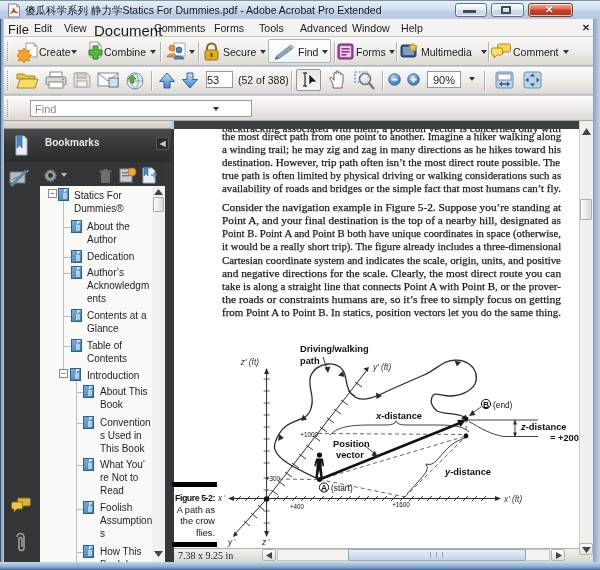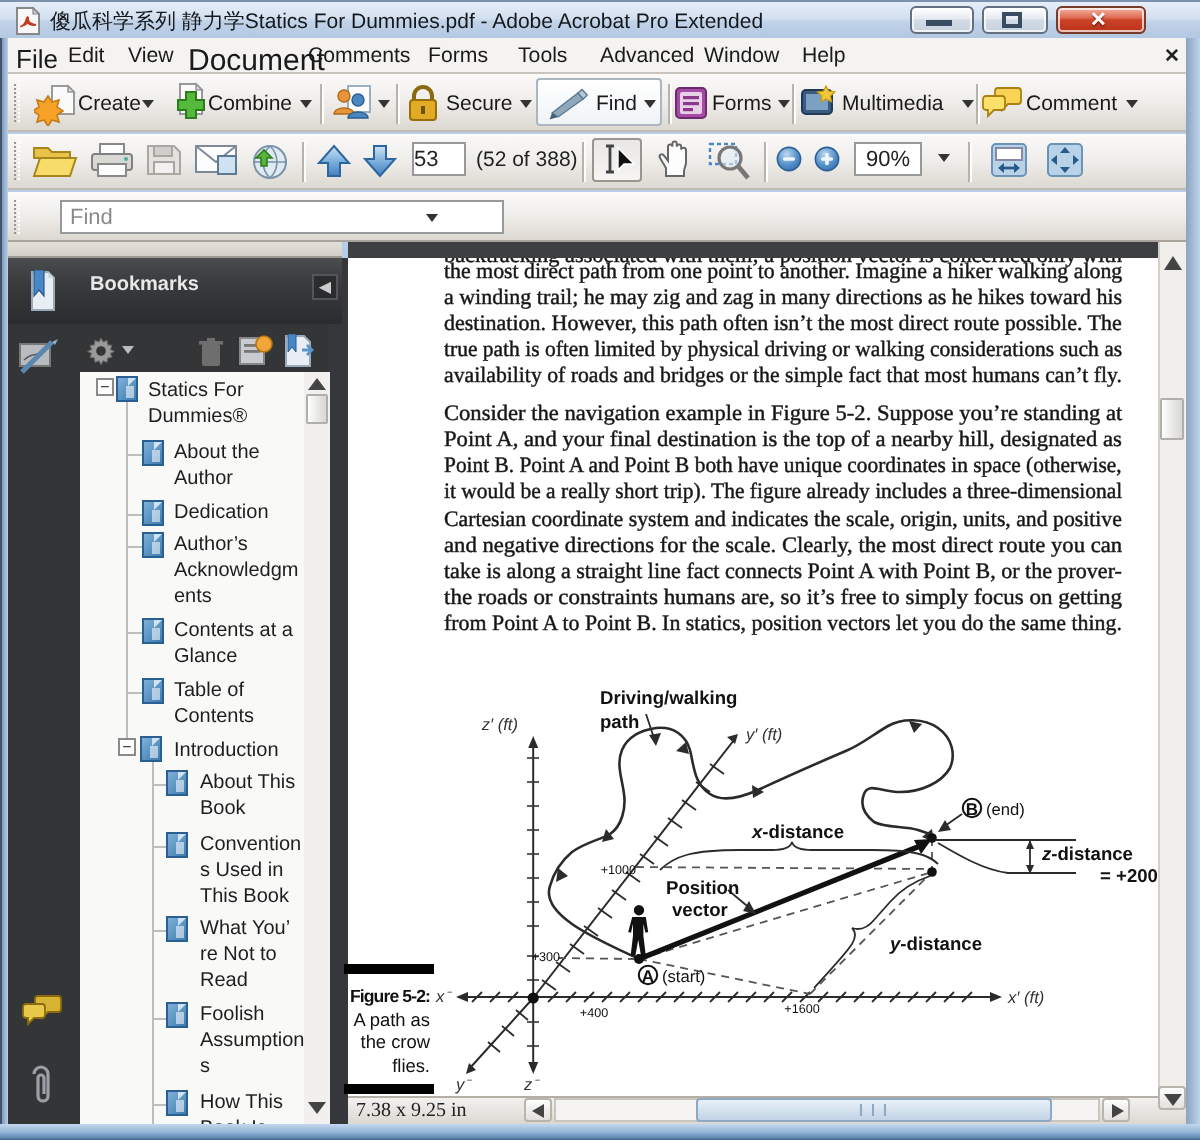--- a/index.html
+++ b/index.html
@@ -380,31 +380,31 @@
 <div class="abs" style="left:152.5px;top:197px;width:11px;height:15px;background:linear-gradient(90deg,#fdfdfd,#d8d7d4);border:1px solid #b0afac;border-radius:1px"></div>
 <svg class="abs" style="left:154px;top:551px" width="9" height="7">
     <path d="M4.5,6 L9,0 L0,0 z" fill="#444"></path>
   </svg>
 
 <div class="abs" id="docpane"></div>
 <div class="abs" id="pagetext">
   <div class="pl" style="transform:scaleX(1.016);position:relative;top:5px">backtracking associated with them; a position vector is concerned only with</div>
   <div class="pl" style="transform:scaleX(0.993)">the most direct path from one point to another. Imagine a hiker walking along</div>
   <div class="pl" style="transform:scaleX(0.999)">a winding trail; he may zig and zag in many directions as he hikes toward his</div>
-  <div class="pl" style="transform:scaleX(1.000)">destination. However, this path often isn’t the most direct route possible. The</div>
+  <div class="pl" style="transform:scaleX(1.000)">destination. However, trip path often isn’t the most direct route possible. The</div>
   <div class="pl" style="transform:scaleX(0.977)">true path is often limited by physical driving or walking considerations such as</div>
   <div class="pl" style="transform:scaleX(0.988)">availability of roads and bridges or the simple fact that most humans can’t fly.</div>
   <div style="height:5.4px"></div>
   <div class="pl" style="transform:scaleX(1.027)">Consider the navigation example in Figure 5-2. Suppose you’re standing at</div>
   <div class="pl" style="transform:scaleX(1.031)">Point A, and your final destination is the top of a nearby hill, designated as</div>
   <div class="pl" style="transform:scaleX(0.972)">Point B. Point A and Point B both have unique coordinates in space (otherwise,</div>
   <div class="pl" style="transform:scaleX(0.977)">it would be a really short trip). The figure already includes a three-dimensional</div>
   <div class="pl" style="transform:scaleX(0.988)">Cartesian coordinate system and indicates the scale, origin, units, and positive</div>
   <div class="pl" style="transform:scaleX(1.030)">and negative directions for the scale. Clearly, the most direct route you can</div>
-  <div class="pl" style="transform:scaleX(1.002)">take is along a straight line fact connects Point A with Point B, or the prover-</div>
+  <div class="pl" style="transform:scaleX(1.002)">take is along a straight line that connects Point A with Point B, or the prover-</div>
   <div class="pl" style="transform:scaleX(1.045)">the roads or constraints humans are, so it’s free to simply focus on getting</div>
   <div class="pl" style="transform:scaleX(0.994)">from Point A to Point B. In statics, position vectors let you do the same thing.</div>
 </div>
 <div class="abs" id="darkband"></div>
 
 <div class="abs" style="left:172px;top:482px;width:45px;height:5px;background:#000"></div>
 <div class="abs" style="left:157px;top:493px;width:58px;text-align:right;font-size:8.8px;font-weight:bold;color:#111;white-space:nowrap;letter-spacing:-0.45px">Figure 5-2:</div>
 <div class="abs" style="left:157px;top:505px;width:58px;text-align:right;font-size:9.2px;color:#111;line-height:11.4px">A path as<br>the crow<br>flies.</div>
 <div class="abs" style="left:172px;top:542px;width:45px;height:5px;background:#000"></div>
 

